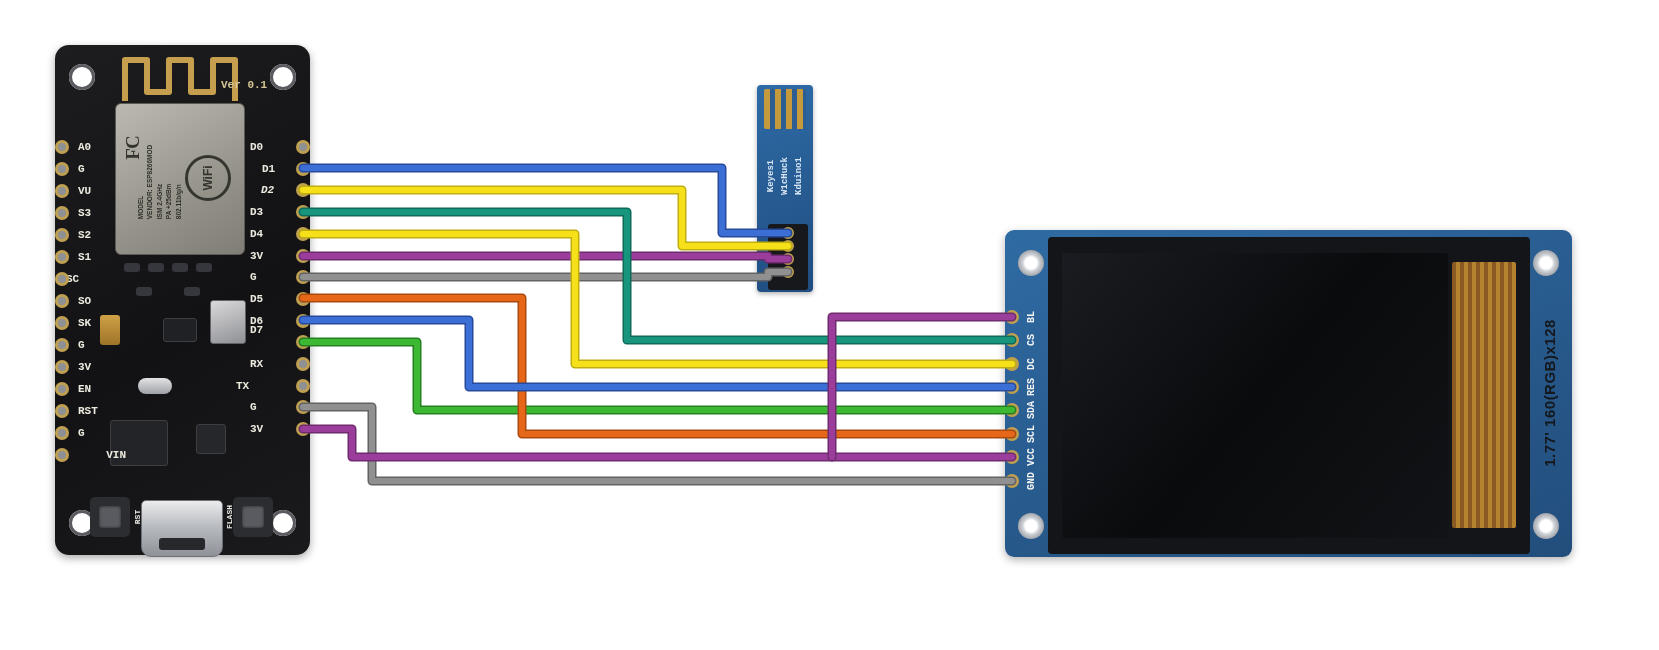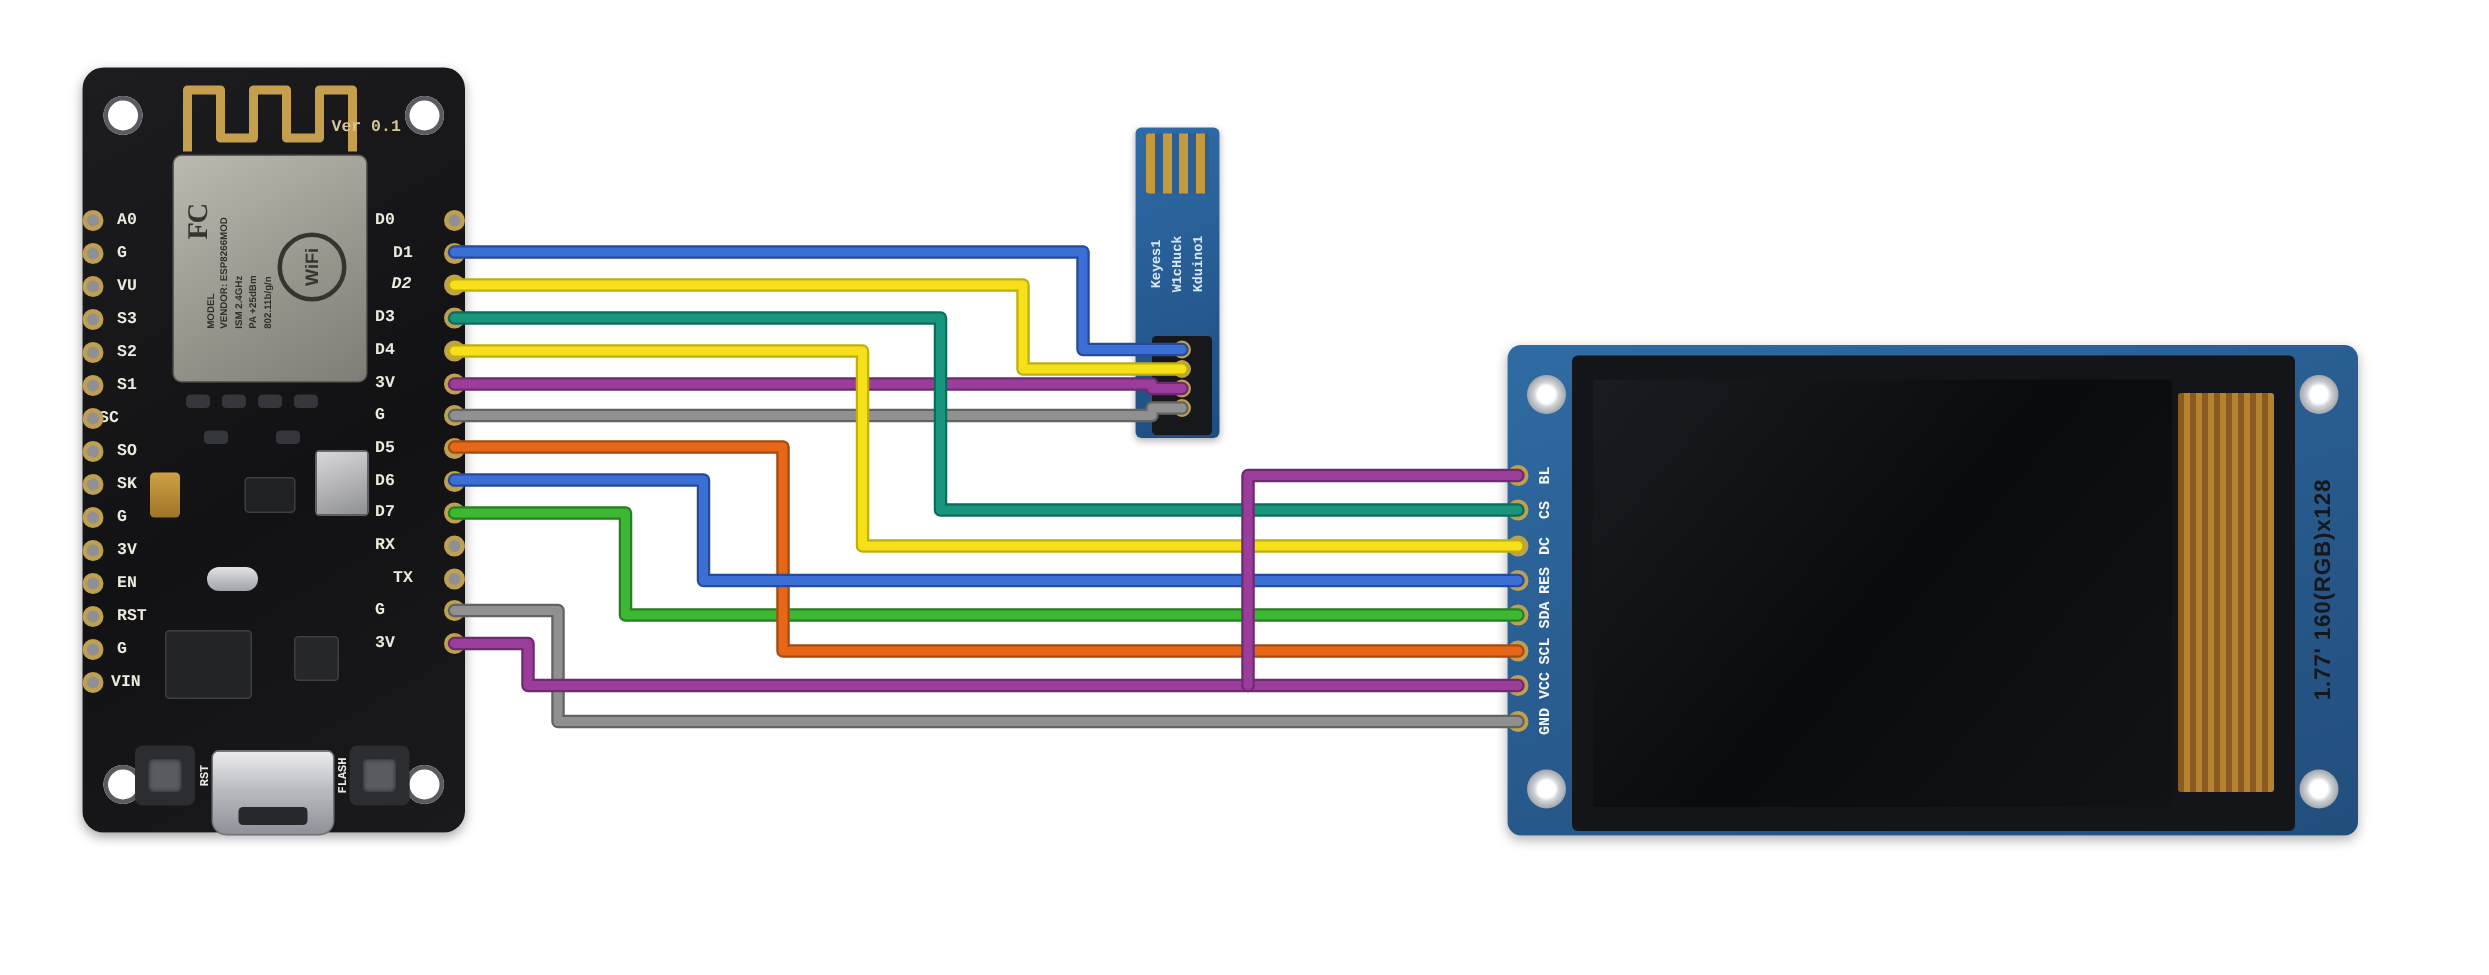--- a/index.html
+++ b/index.html
@@ -185,45 +185,45 @@
     <div class="pin-label" style="left: 78px; top: 338px; width: 36px;">G</div>
     <div class="pin" style="left: 55px; top: 360px;"></div>
     <div class="pin-label" style="left: 78px; top: 360px; width: 36px;">3V</div>
     <div class="pin" style="left: 55px; top: 382px;"></div>
     <div class="pin-label" style="left: 78px; top: 382px; width: 36px;">EN</div>
     <div class="pin" style="left: 55px; top: 404px;"></div>
     <div class="pin-label" style="left: 78px; top: 404px; width: 36px;">RST</div>
     <div class="pin" style="left: 55px; top: 426px;"></div>
     <div class="pin-label" style="left: 78px; top: 426px; width: 36px;">G</div>
     <div class="pin" style="left: 55px; top: 448px;"></div>
-    <div class="pin-label" style="left: 74px; top: 448px; width: 36px;">VIN</div>
+    <div class="pin-label" style="left: 90px; top: 448px; width: 36px; text-align: right;">VIN</div>
     <div class="pin" style="left: 296px; top: 140px;"></div>
     <div class="pin-label right" style="left: 250px; top: 140px; width: 40px;">D0</div>
     <div class="pin" style="left: 296px; top: 162px;"></div>
     <div class="pin-label right" style="left: 262px; top: 162px; width: 40px;">D1</div>
     <div class="pin" style="left: 296px; top: 183px;"></div>
     <div class="pin-label right" style="left: 261px; top: 183px; width: 40px; font-style: italic;">D2</div>
     <div class="pin" style="left: 296px; top: 205px;"></div>
     <div class="pin-label right" style="left: 250px; top: 205px; width: 40px;">D3</div>
     <div class="pin" style="left: 296px; top: 227px;"></div>
     <div class="pin-label right" style="left: 250px; top: 227px; width: 40px;">D4</div>
     <div class="pin" style="left: 296px; top: 249px;"></div>
     <div class="pin-label right" style="left: 250px; top: 249px; width: 40px;">3V</div>
     <div class="pin" style="left: 296px; top: 270px;"></div>
     <div class="pin-label right" style="left: 250px; top: 270px; width: 40px;">G</div>
     <div class="pin" style="left: 296px; top: 292px;"></div>
     <div class="pin-label right" style="left: 250px; top: 292px; width: 40px;">D5</div>
     <div class="pin" style="left: 296px; top: 314px;"></div>
     <div class="pin-label right" style="left: 250px; top: 314px; width: 40px;">D6</div>
     <div class="pin" style="left: 296px; top: 335px;"></div>
-    <div class="pin-label right" style="left: 250px; top: 335px; width: 40px;">D7</div>
+    <div class="pin-label right" style="left: 250px; top: 323px; width: 40px;">D7</div>
     <div class="pin" style="left: 296px; top: 357px;"></div>
     <div class="pin-label right" style="left: 250px; top: 357px; width: 40px;">RX</div>
     <div class="pin" style="left: 296px; top: 379px;"></div>
-    <div class="pin-label right" style="left: 262px; top: 379px; width: 40px;">TX</div>
+    <div class="pin-label right" style="left: 236px; top: 379px; width: 40px;">TX</div>
     <div class="pin" style="left: 296px; top: 400px;"></div>
     <div class="pin-label right" style="left: 250px; top: 400px; width: 40px;">G</div>
     <div class="pin" style="left: 296px; top: 422px;"></div>
     <div class="pin-label right" style="left: 250px; top: 422px; width: 40px;">3V</div>
     <div class="pin" style="left: 1005px; top: 310px;"></div>
     <div class="vlabel tft-pin-label" style="left: 1031px; top: 317px;">BL</div>
     <div class="pin" style="left: 1005px; top: 333px;"></div>
     <div class="vlabel tft-pin-label" style="left: 1031px; top: 340px;">CS</div>
     <div class="pin" style="left: 1005px; top: 357px;"></div>
     <div class="vlabel tft-pin-label" style="left: 1031px; top: 364px;">DC</div>

